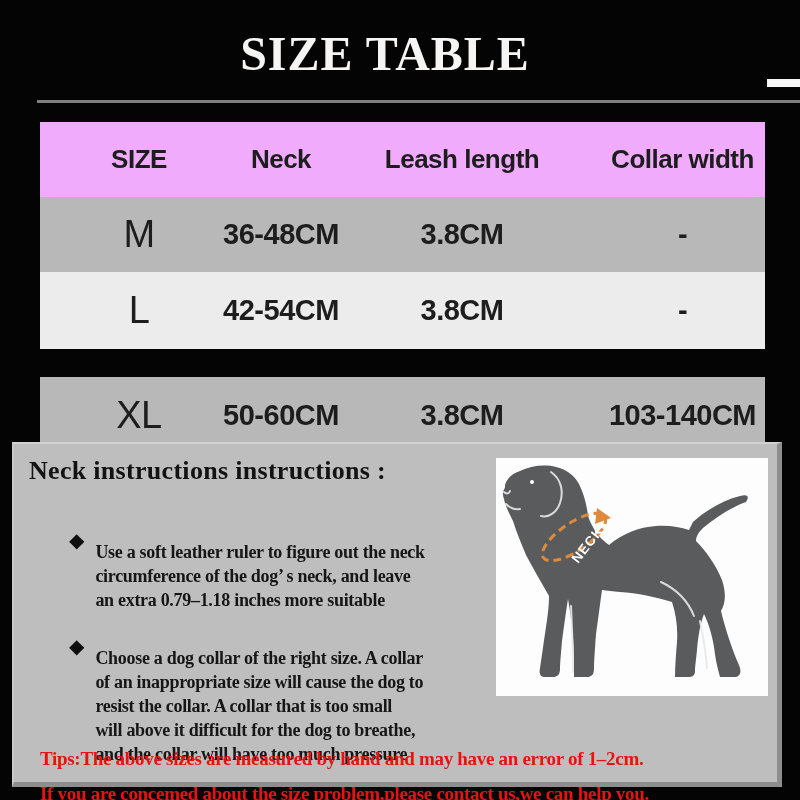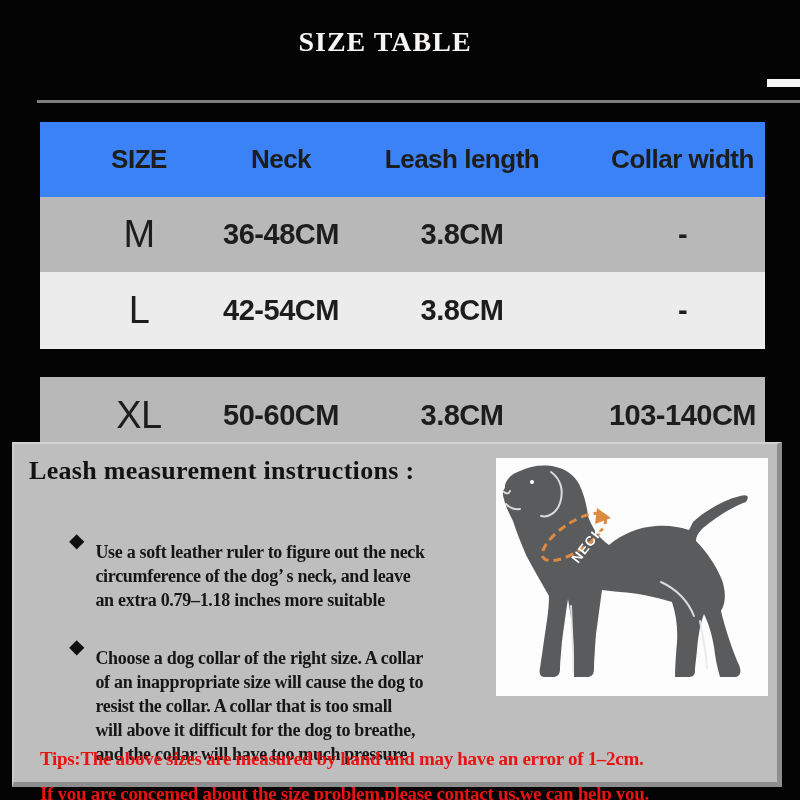--- a/index.html
+++ b/index.html
@@ -1,31 +1,31 @@
 <!DOCTYPE html>
 <html><head>
 <meta charset="utf-8">
 <style>
   html,body{margin:0;padding:0;background:#000;}
   .stage{position:relative;width:800px;height:800px;background:#040404;overflow:hidden;
          font-family:"Liberation Sans",sans-serif;}
 
   
   .title{position:absolute;top:26px;left:0;width:770px;text-align:center;
-         font-family:"Liberation Serif",serif;font-weight:700;font-size:28px;
+         font-family:"Liberation Serif",serif;font-weight:700;font-size:48px;
          color:#f7f5f3;letter-spacing:1px;}
   .corner-dash{position:absolute;top:79px;right:0;width:33px;height:8px;background:#f7f7f7;}
   .divider{position:absolute;top:100px;left:37px;width:763px;height:3px;background:#7f7f7f;}
 
   
   .table{position:absolute;left:40px;top:122px;width:725px;}
   .trow{display:grid;grid-template-columns:198px 86px 276px 165px;height:75px;}
   .trow.r-l{height:77px;}
   .trow.r-xl{height:76px;margin-top:28px;}
-  .trow.light{background:#3b82f6;}
+  .trow.light{background:#f0abfc;}
   .trow.lighter{background:#edecec;}
   .trow.gray{background:#b9b8b8;}
   .cell{display:flex;align-items:center;justify-content:center;white-space:nowrap;
         color:#1d1d1d;letter-spacing:-0.5px;}
   .cell.th{font-size:26px;font-weight:600;}
   .cell.sz{font-size:38px;font-weight:400;}
   .cell.val{font-size:29px;font-weight:600;}
 
   
   .panel{position:absolute;left:12px;top:442px;width:770px;height:345px;background:#bfbebe;
@@ -74,21 +74,21 @@
     </div>
     <div class="trow gray r-xl">
       <div class="cell sz">XL</div>
       <div class="cell val">50-60CM</div>
       <div class="cell val">3.8CM</div>
       <div class="cell val">103-140CM</div>
     </div>
   </div>
 
   <div class="panel">
-    <div class="panel-heading">Leash measurement instructions :</div>
+    <div class="panel-heading">Neck instructions instructions :</div>
 
     <div class="bullets">
       <div class="bullet">
         <span class="diamond">◆</span>
         <div class="btext">Use a soft leather ruler to figure out the neck
 circumference of the dog’ s neck, and leave
 an extra 0.79–1.18 inches more suitable</div>
       </div>
       <div class="bullet">
         <span class="diamond">◆</span>

